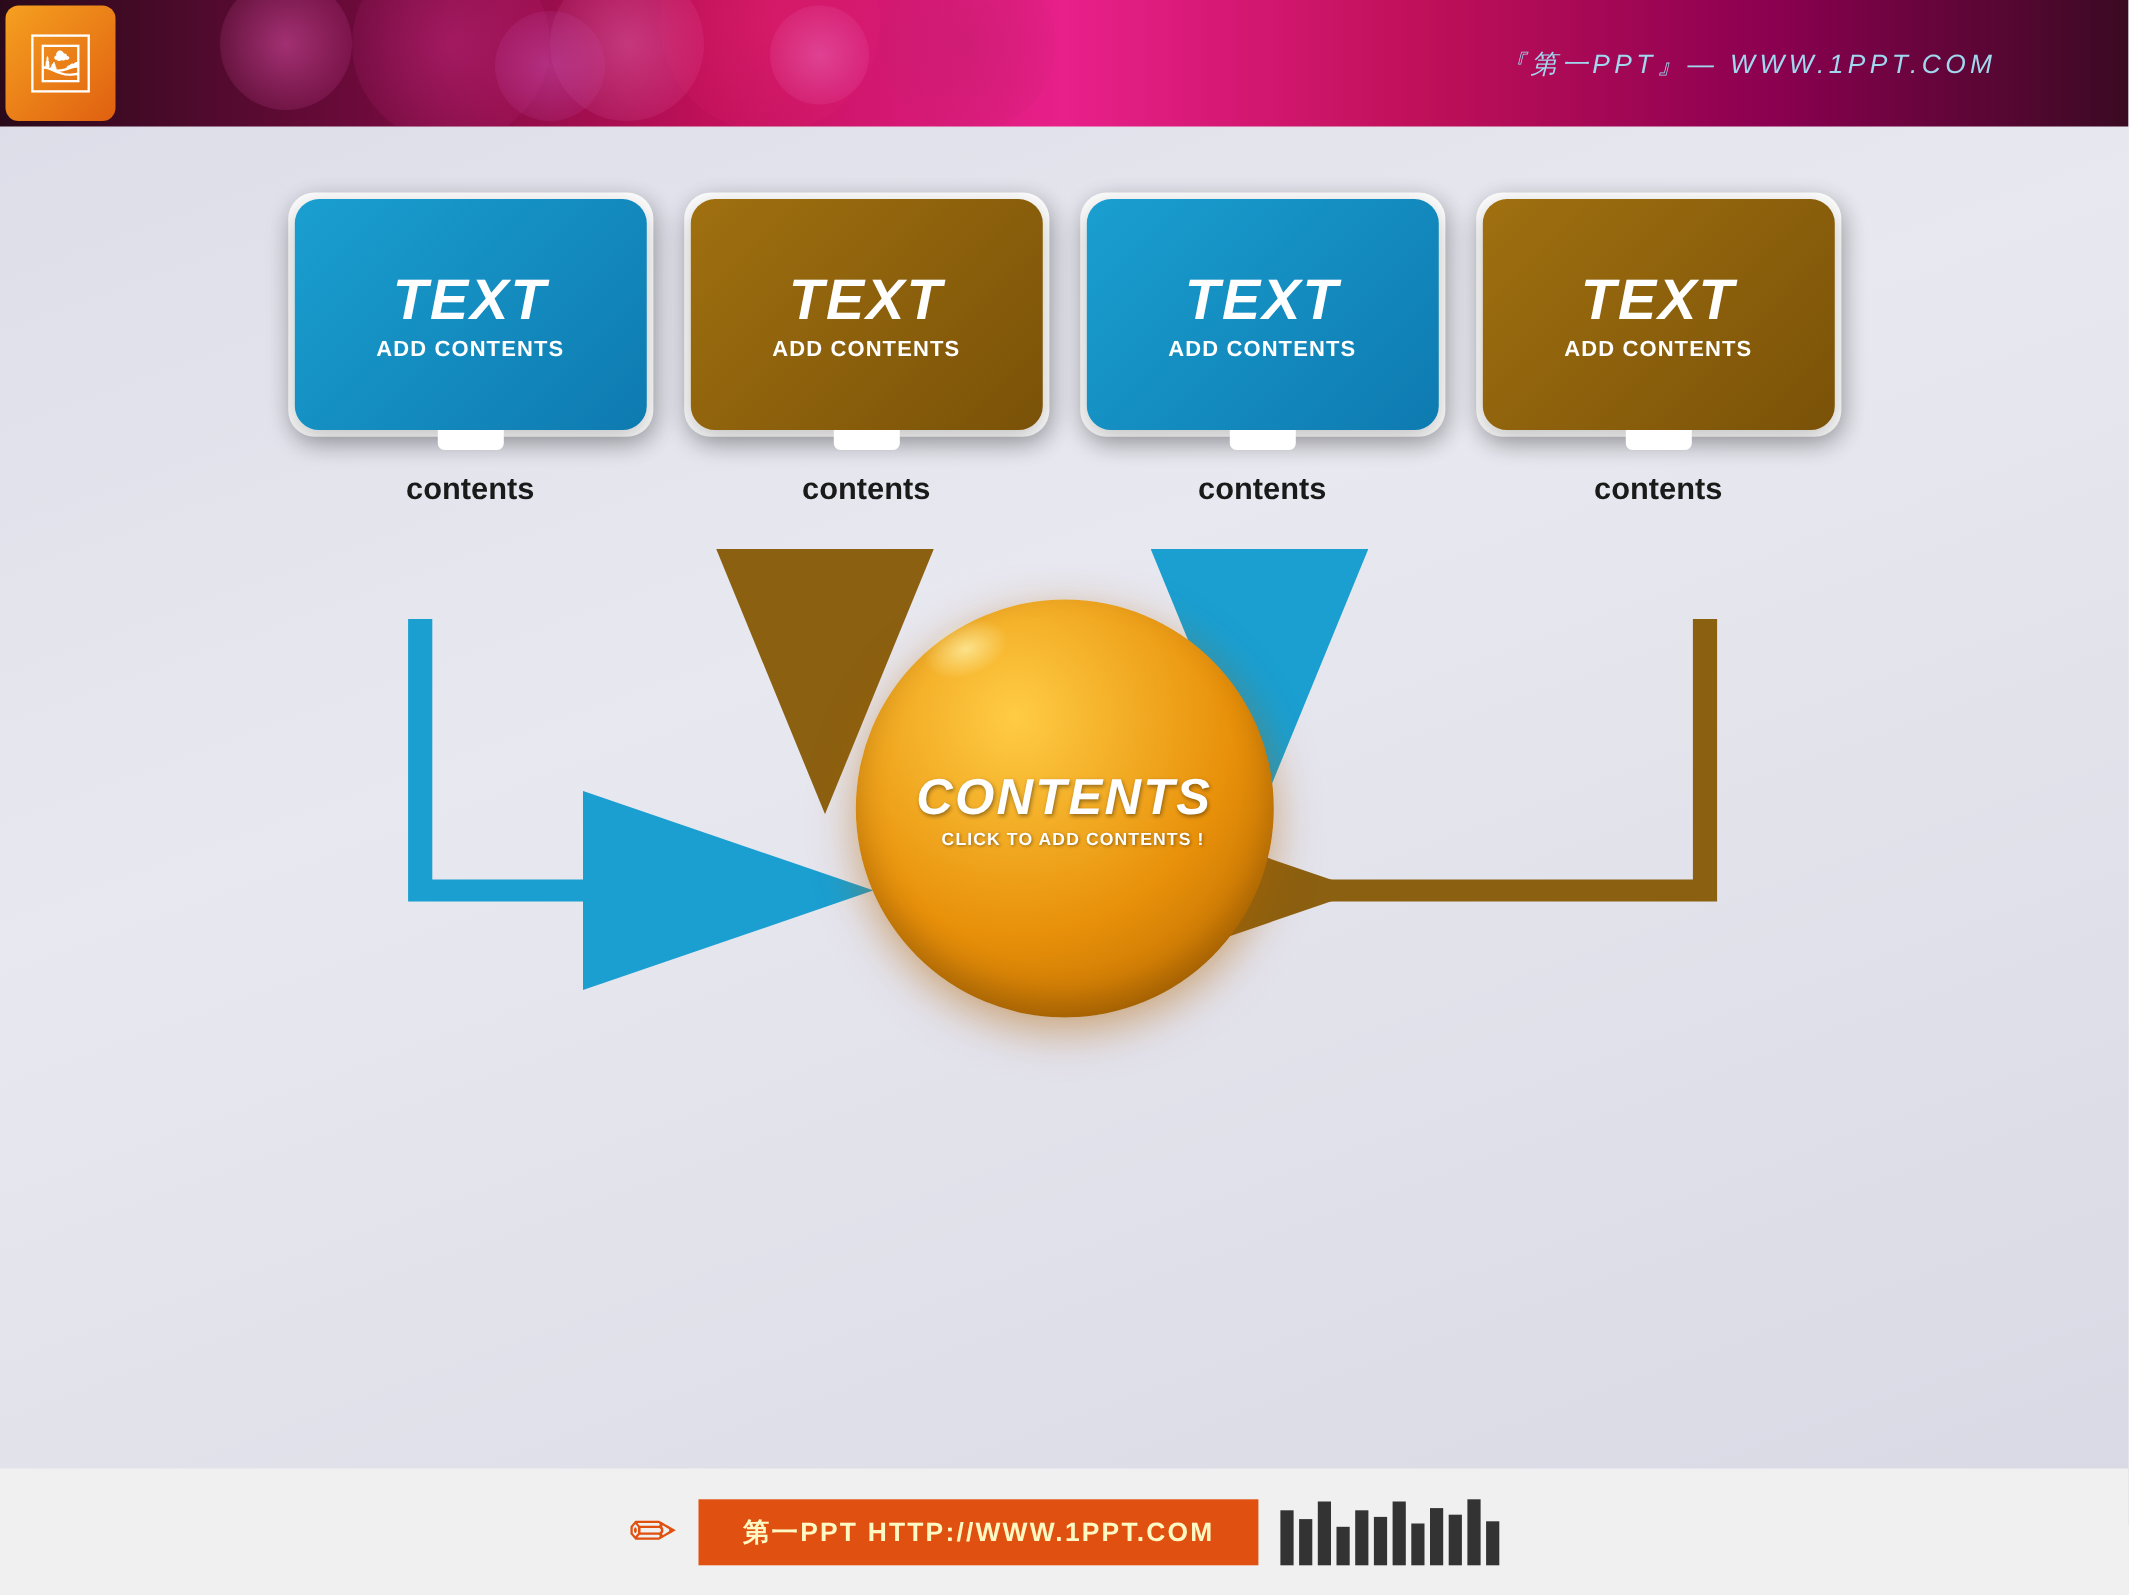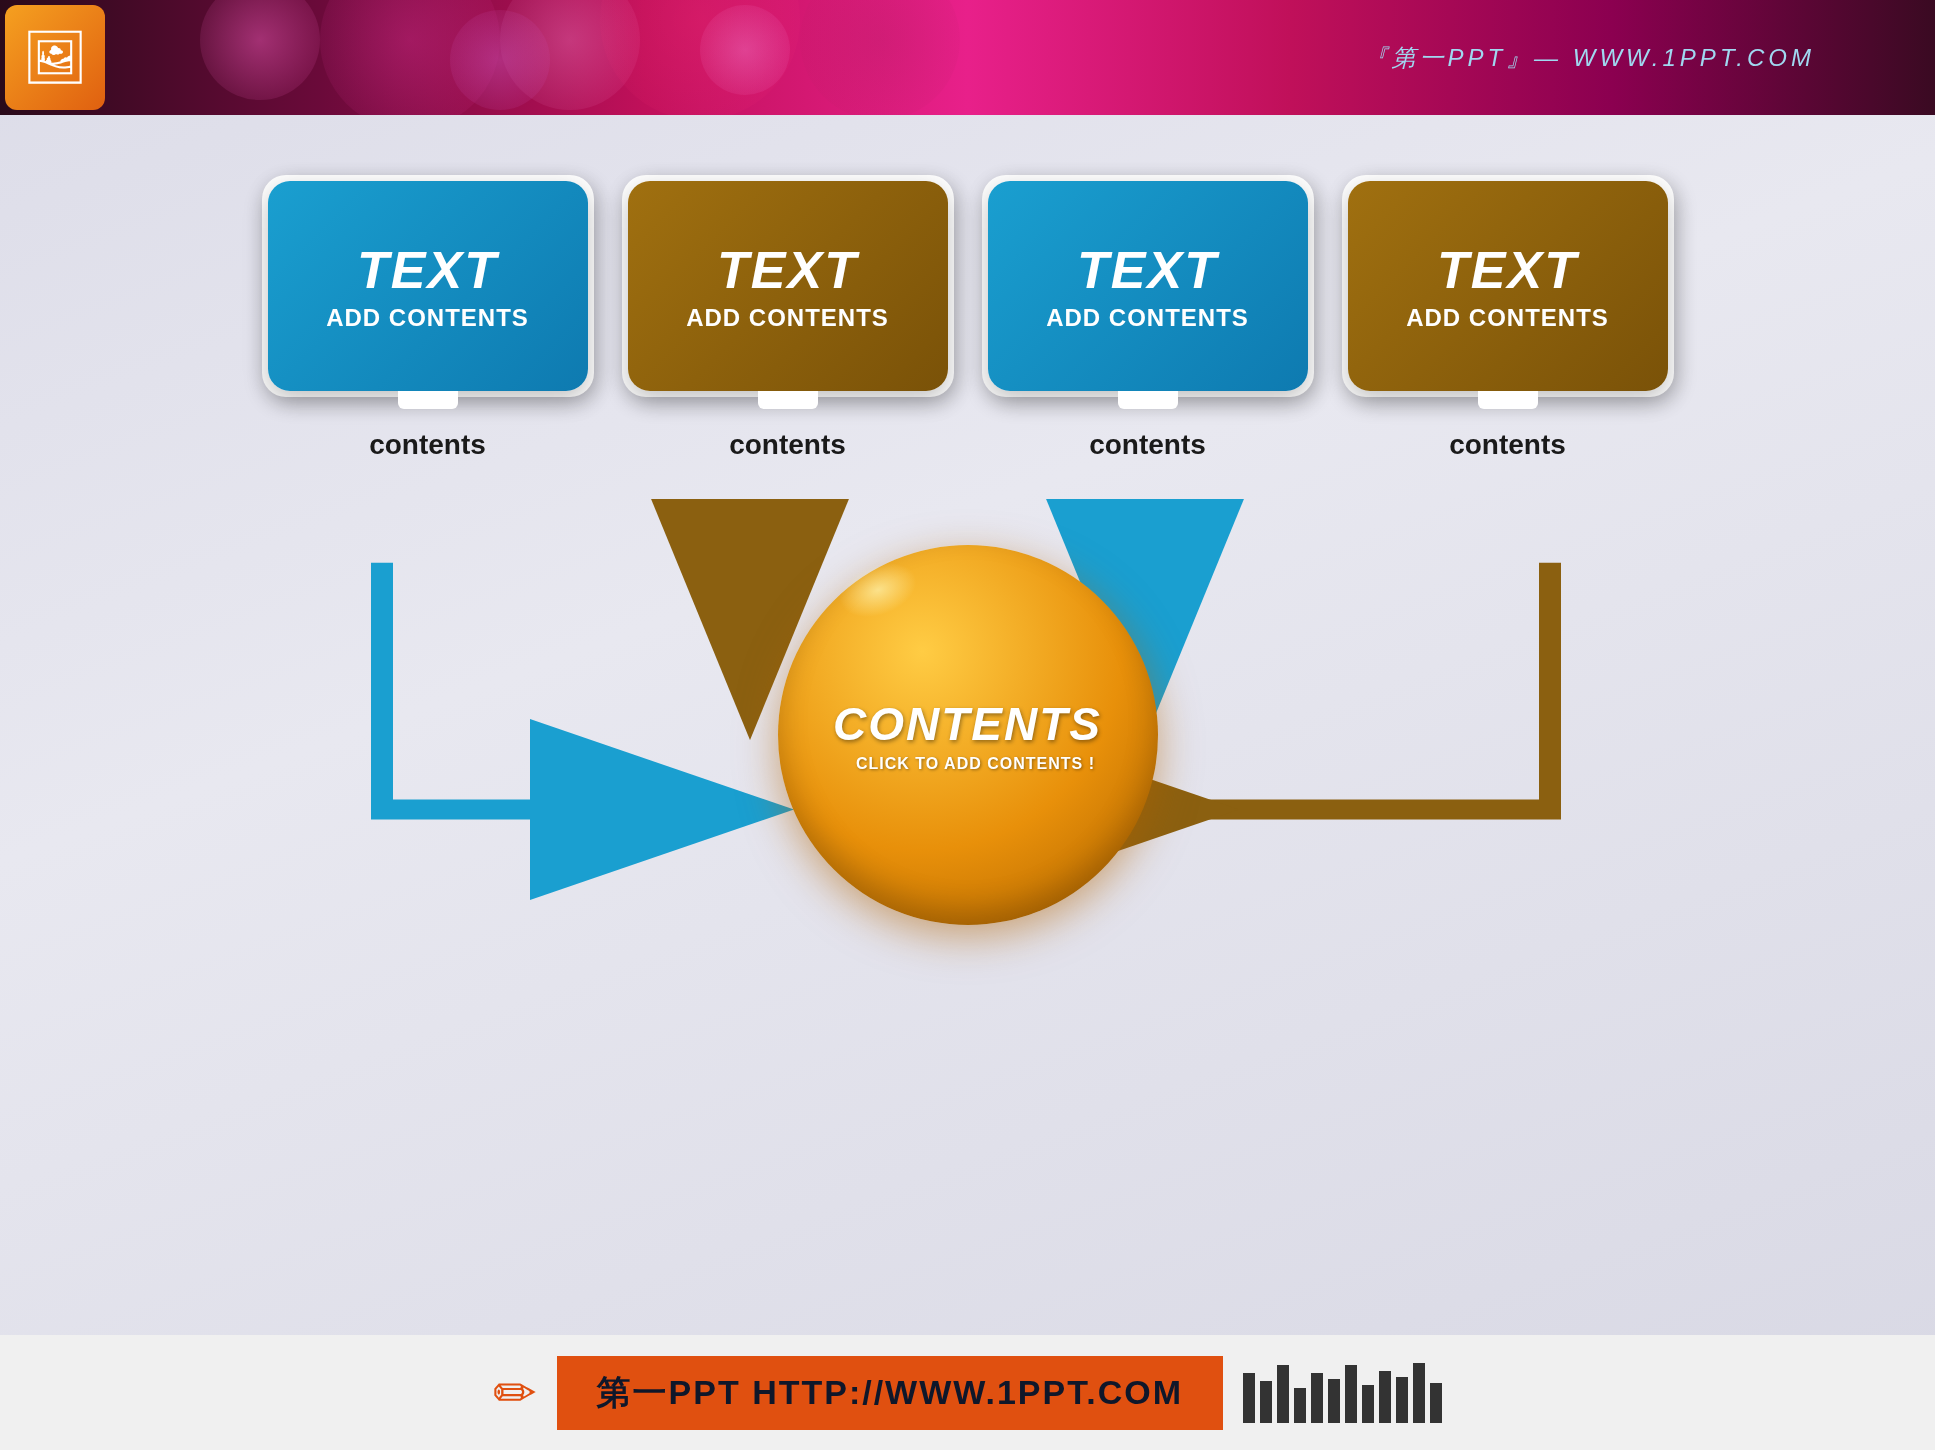--- a/index.html
+++ b/index.html
@@ -121,21 +121,21 @@
 
     .card-text {
       font-size: 52px;
       font-weight: 900;
       color: white;
       letter-spacing: 2px;
       font-style: italic;
     }
 
     .card-subtext {
-      font-size: 24px;
+      font-size: 20px;
       font-weight: 700;
       color: white;
       letter-spacing: 1px;
       margin-top: 4px;
     }
 
     .card-label {
       margin-top: 32px;
       font-size: 28px;
       font-weight: 700;
@@ -205,22 +205,22 @@
     }
 
     .footer-url-box {
       background: #e05010;
       padding: 14px 40px;
       display: flex;
       align-items: center;
     }
 
     .footer-url {
-      color: #0f172a;
-      font-size: 34px;
+      color: #fef9c3;
+      font-size: 24px;
       font-weight: 700;
       letter-spacing: 2px;
     }
 
     .footer-bars {
       display: flex;
       gap: 5px;
       margin-left: 20px;
       align-items: flex-end;
     }

